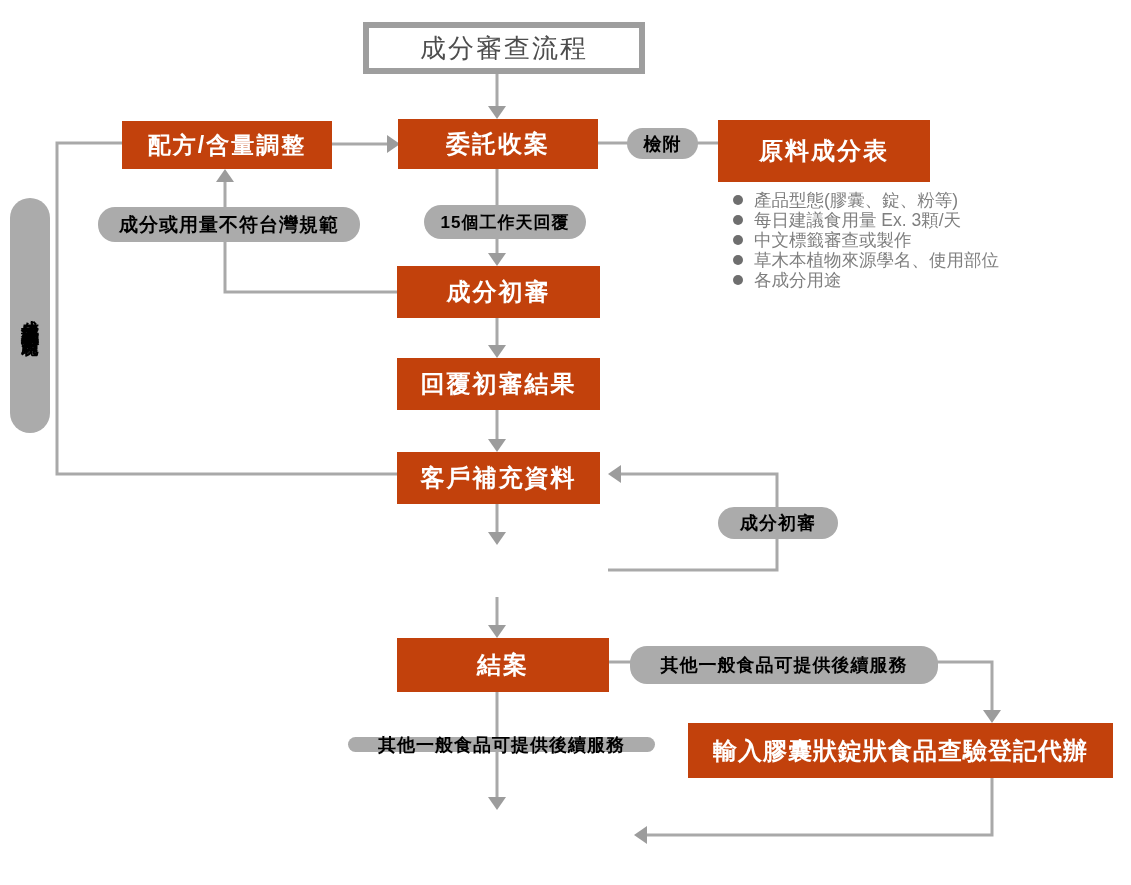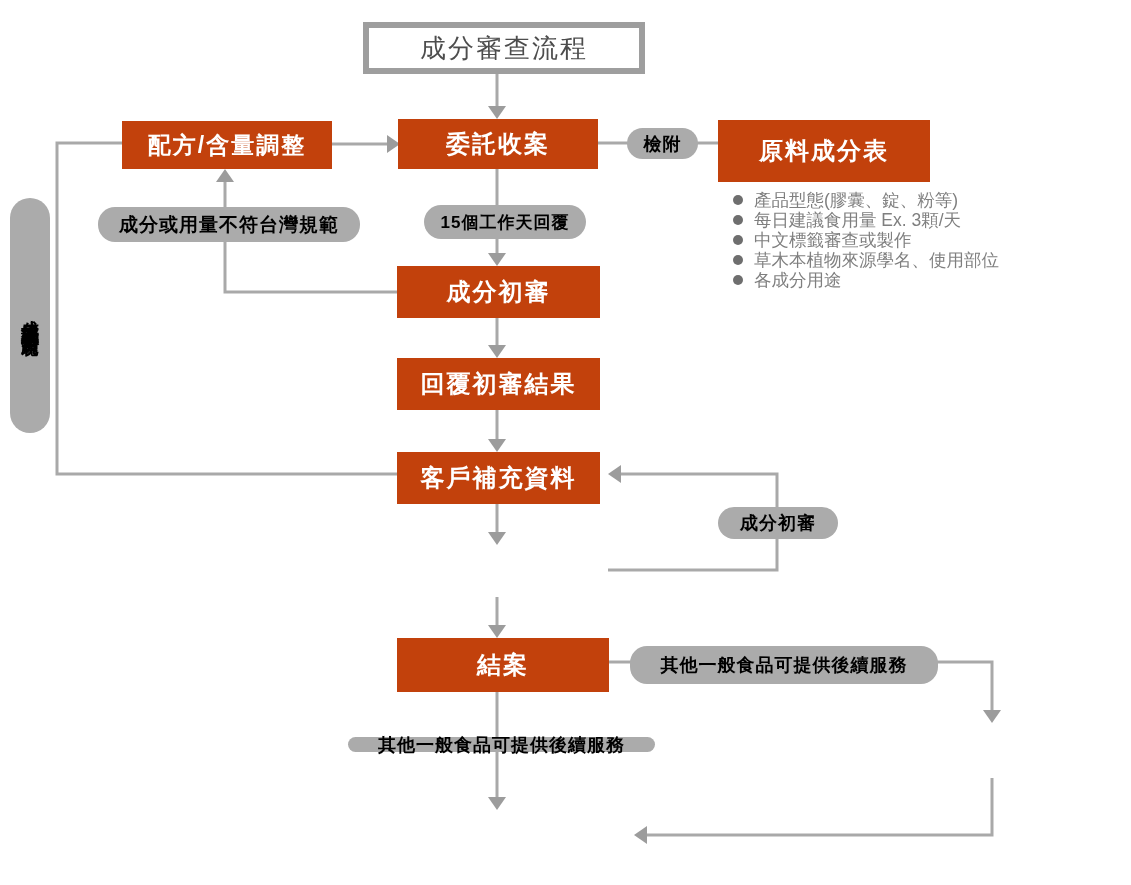--- a/index.html
+++ b/index.html
@@ -122,20 +122,23 @@
   </div>
   <div class="node" id="n-replyfirst">
     <span>回覆初審結果</span>
   </div>
   <div class="node" id="n-customer">
     <span>客戶補充資料</span>
   </div>
   <div class="node" id="n-close">
     <span>結案</span>
   </div>
+  <div class="node" id="n-import">
+    <span>輸入膠囊狀錠狀食品查驗登記代辦</span>
+  </div>
 
   <div class="pill" id="p-attach">
     <span>檢附</span>
   </div>
   <div class="pill" id="p-15days">
     <span>15個工作天回覆</span>
   </div>
   <div class="pill" id="p-notmeet-h">
     <span>成分或用量不符台灣規範</span>
   </div>

